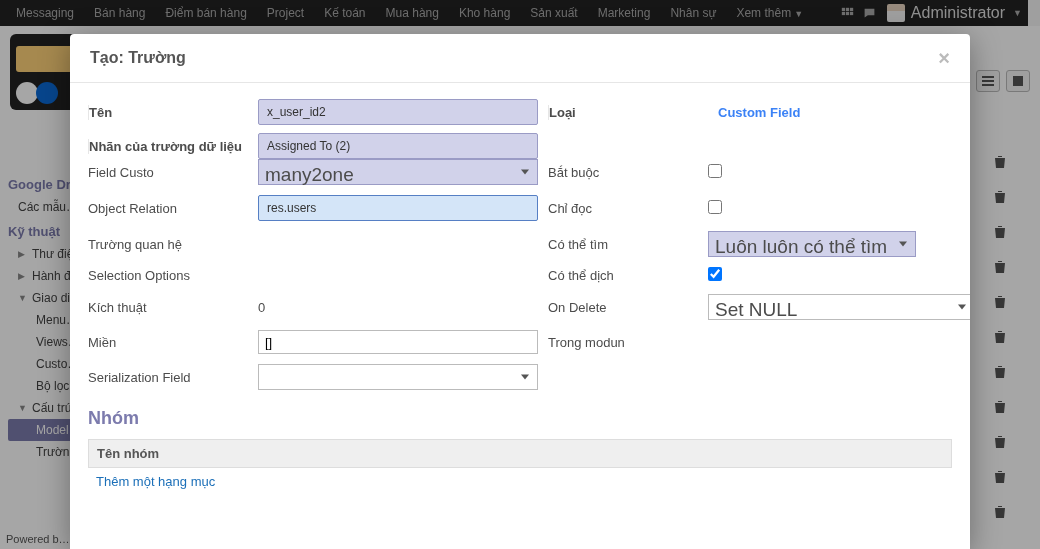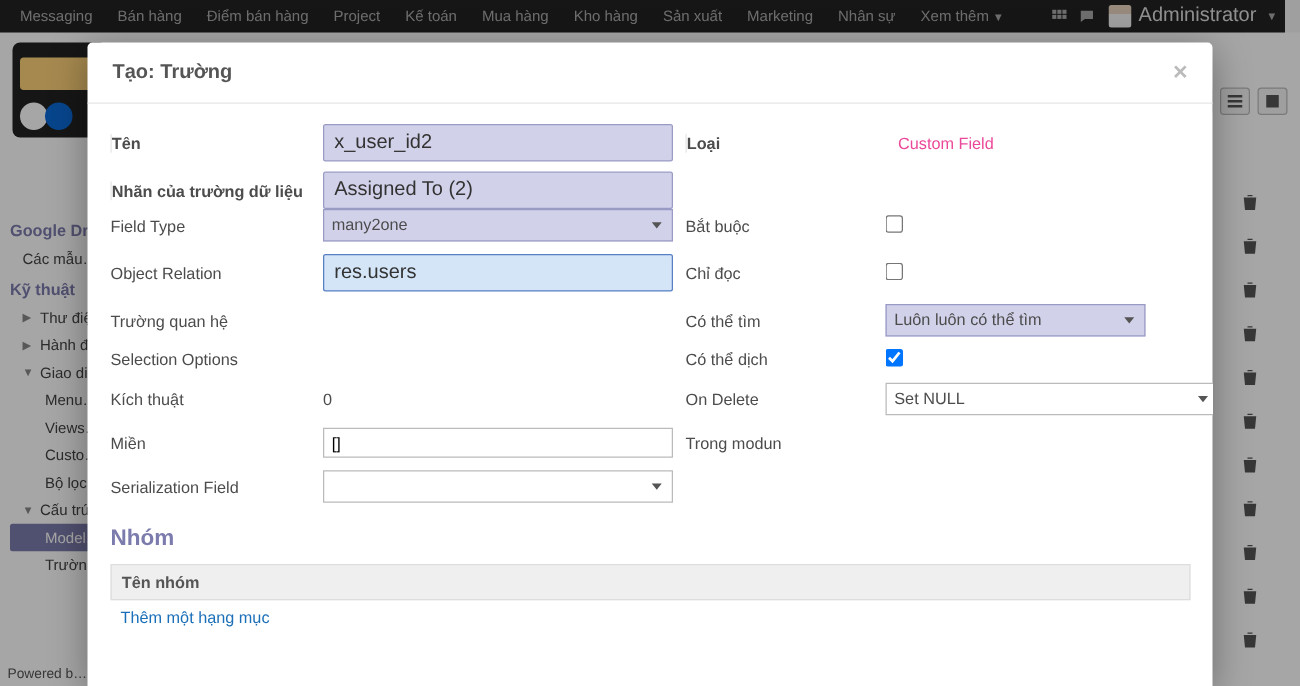--- a/index.html
+++ b/index.html
@@ -46,30 +46,30 @@
   
   .modal-backdrop { position: absolute; inset: 0; background: rgba(0,0,0,0.35); z-index: 5; pointer-events: auto; }
   .modal { position: absolute; top: 34px; left: 70px; width: 900px; bottom: 0; background: #fff; border-radius: 4px 4px 0 0; box-shadow: 0 6px 30px rgba(0,0,0,0.35); z-index: 10; display: flex; flex-direction: column; }
   .modal-header { padding: 14px 20px; border-bottom: 1px solid #e6e6e6; display: flex; align-items: center; }
   .modal-header h3 { font-size: 16px; font-weight: 700; color: #555; flex: 1; }
   .modal-close { color: #bbb; font-size: 20px; font-weight: 700; cursor: pointer; line-height: 1; }
 
   .modal-body { flex: 1; padding: 16px 18px 4px; overflow-y: auto; }
   .form-grid { display: grid; grid-template-columns: 160px 280px 150px 1fr; column-gap: 10px; row-gap: 8px; align-items: center; }
   .form-grid .lbl { font-weight: 700; color: #4c4c4c; }
-  .fill-input { width: 100%; background: #d1d2ea; border: 1px solid #9a9bc5; padding: 5px 8px; border-radius: 2px; font-size: 16px; color: #333; }
+  .fill-input { width: 100%; background: #d1d2ea; border: 1px solid #9a9bc5; padding: 5px 8px; border-radius: 2px; font-size: 12px; color: #333; }
   .fill-input.focus { background: #d4e5f8; border: 1px solid #567fc4; }
-  .static-val { color: #ec4899; padding: 4px 0 4px 10px; border-left: 1px solid #ddd; }
+  .static-val { color: #3b82f6; padding: 4px 0 4px 10px; border-left: 1px solid #ddd; font-weight: bold; }
 
   .sep-left { border-left: 1px solid #e6e6e6; padding-left: 0; }
 
   .section-h { color: #7c7bad; font-weight: 700; font-size: 18px; margin: 18px 0 10px; }
 
   .prop-grid { display: grid; grid-template-columns: 160px 280px 150px 1fr; column-gap: 10px; row-gap: 10px; align-items: center; }
-  .select { width: 100%; border: 1px solid #9a9bc5; background: #d1d2ea; padding: 4px 6px; height: 26px; font-size: 13px; position: relative; }
+  .select { width: 100%; border: 1px solid #9a9bc5; background: #d1d2ea; padding: 4px 6px; height: 26px; font-size: 19px; position: relative; }
   .select.plain { background: #fff; border: 1px solid #bbb; }
   .select .caret-d { position: absolute; right: 8px; top: 50%; transform: translateY(-50%); }
   .text-input { width: 100%; border: 1px solid #bbb; background: #fff; padding: 4px 6px; height: 24px; font-size: 13px; }
   .chk { width: 14px; height: 14px; }
 
   .table-head { background: #efefef; border: 1px solid #ddd; padding: 6px 8px; font-weight: 700; color: #555; margin-top: 4px; }
   .add-row { color: #1b6fb8; padding: 6px 8px; cursor: pointer; }
 
   .caret-d { width:0; height:0; border-left:4px solid transparent; border-right:4px solid transparent; border-top:5px solid #555; display:inline-block; }
 
@@ -245,21 +245,21 @@
       <div class="static-val" style="border:none;">Custom Field</div>
 
       <div class="lbl sep-left">Nhãn của trường dữ liệu</div>
       <input class="fill-input" value="Assigned To (2)" style="">
       <div></div>
         <div></div>
     </div>
 
 
     <div class="prop-grid">
-      <div class="lbl">Field Type</div>
+      <div class="lbl">Field Custo</div>
       <div class="select"><span>many2one</span><span class="caret-d"></span></div>
       <div class="lbl">Bắt buộc</div>
       <div><input type="checkbox" class="chk" style=""></div>
 
       <div class="lbl">Object Relation</div>
       <input class="fill-input focus" value="res.users" style="">
       <div class="lbl">Chỉ đọc</div>
       <div><input type="checkbox" class="chk" style=""></div>
 
       <div class="lbl">Trường quan hệ</div>

